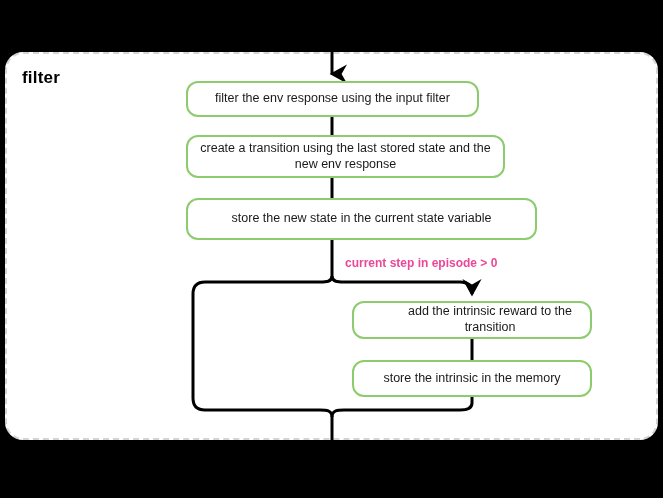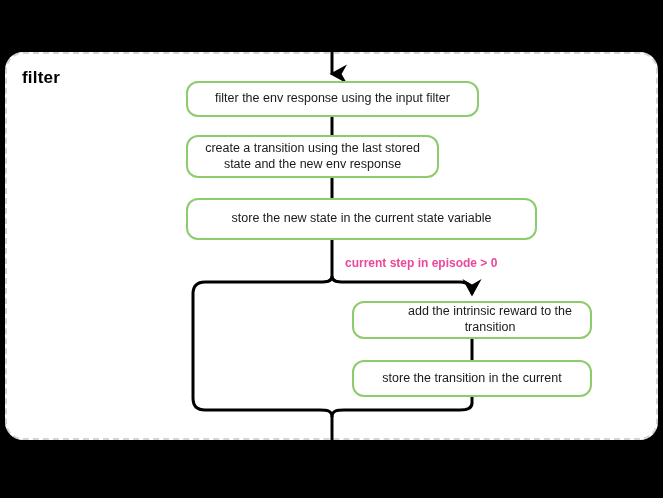--- a/index.html
+++ b/index.html
@@ -45,21 +45,21 @@
     display: flex;
     align-items: center;
     justify-content: center;
     text-align: center;
     color: #1a1a1a;
     font-size: 12.5px;
     line-height: 1.25;
     padding: 3px 8px;
   }
   #node-filter     { left: 186px; top: 81px;  width: 293px; height: 36px; }
-  #node-create     { left: 186px; top: 135px; width: 253px; height: 43px; }
+  #node-create     { left: 186px; top: 135px; width: 319px; height: 43px; }
   #node-store-state{ left: 186px; top: 198px; width: 351px; height: 42px; padding-left: 8px; }
   #node-intrinsic  { left: 352px; top: 301px; width: 240px; height: 38px; padding-left: 44px; }
   #node-store-tr   { left: 352px; top: 360px; width: 240px; height: 37px; }
 
   #edge-layer {
     position: absolute;
     left: 0; top: 0;
     width: 663px; height: 498px;
     pointer-events: none;
   }
@@ -126,16 +126,16 @@
 
   <div class="node" id="node-store-state">
     <span>store the new state in the current state variable</span>
   </div>
 
   <div class="node" id="node-intrinsic">
     <span>add the intrinsic reward to the transition</span>
   </div>
 
   <div class="node" id="node-store-tr">
-    <span>store the transition in the current</span>
+    <span>store the intrinsic in the memory</span>
   </div>
 
 </div>
 
 </body></html>

